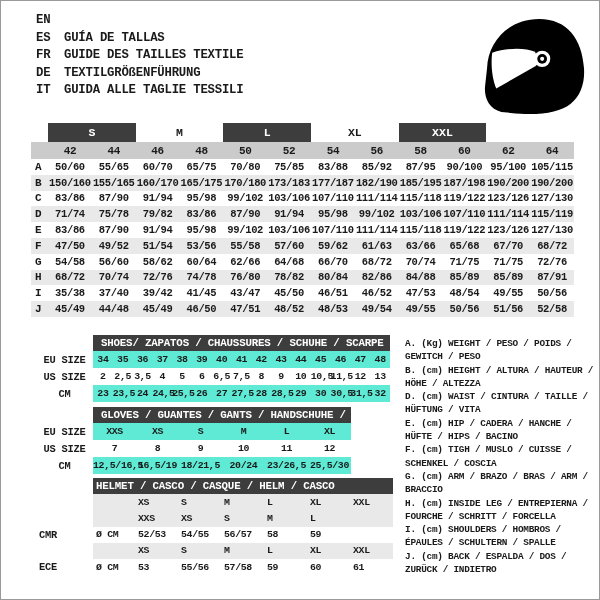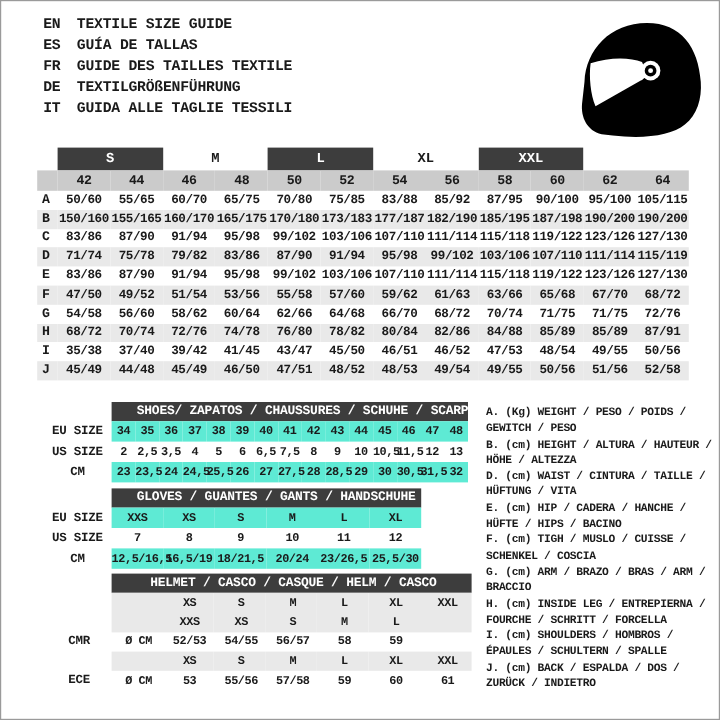--- a/index.html
+++ b/index.html
@@ -27,45 +27,44 @@
   #textile .sizes-row td{background:#cbcbcb;font-size:11px;}
   #textile tr.data-row{height:15.8px;}
   #textile tr.stripe td{background:#e9e9e9;}
   #textile .letter-cell{text-align:left;padding-left:4px;font-size:11px;}
   .dark-cell{background:#3d3d3d;color:#fff;}
 
   
   .btable{position:absolute;}
   .btable td{font-size:9.9px;letter-spacing:-0.35px;}
   .btable .bar-row{height:16px;}
-  .btable .bar{background:#3d3d3d;color:#fff;text-align:left;padding-left:21px;
+  .btable .bar{background:#3d3d3d;color:#fff;text-align:left;padding-left:8px;
                font-size:10.8px;letter-spacing:-0.2px;}
   .btable tr{height:17px;}
   .btable .label-cell{text-align:center;font-size:10.4px;letter-spacing:-0.2px;background:transparent !important;}
   .rstripe td{background:#5eead4;}
   #shoes-table{top:334px;left:35px;width:354px;}
   #gloves-table{top:406px;left:35px;width:315px;}
   #helmet-table{top:477px;left:35px;width:357px;}
   #helmet-table tr{height:16.2px;}
-  #helmet-table td{text-align:center;padding-left:3px;}
+  #helmet-table td{text-align:left;padding-left:3px;}
   .hstripe td{background:#e9e9e9;}
 
   
   .legend{position:absolute;top:336px;left:404px;width:190px;}
   .legend-item{font-weight:bold;font-size:9.4px;line-height:13.3px;letter-spacing:-0.25px;}
 </style>
 </head>
 <body>
 
 <div id="page">
 
   <div class="langs">
       <div class="lang-row">
         <span class="lang-code">EN</span>
-        <span>TEXTILE SIZE GUIDE</span>
       </div>
       <div class="lang-row">
         <span class="lang-code">ES</span>
         <span>GUÍA DE TALLAS</span>
       </div>
       <div class="lang-row">
         <span class="lang-code">FR</span>
         <span>GUIDE DES TAILLES TEXTILE</span>
       </div>
       <div class="lang-row">

